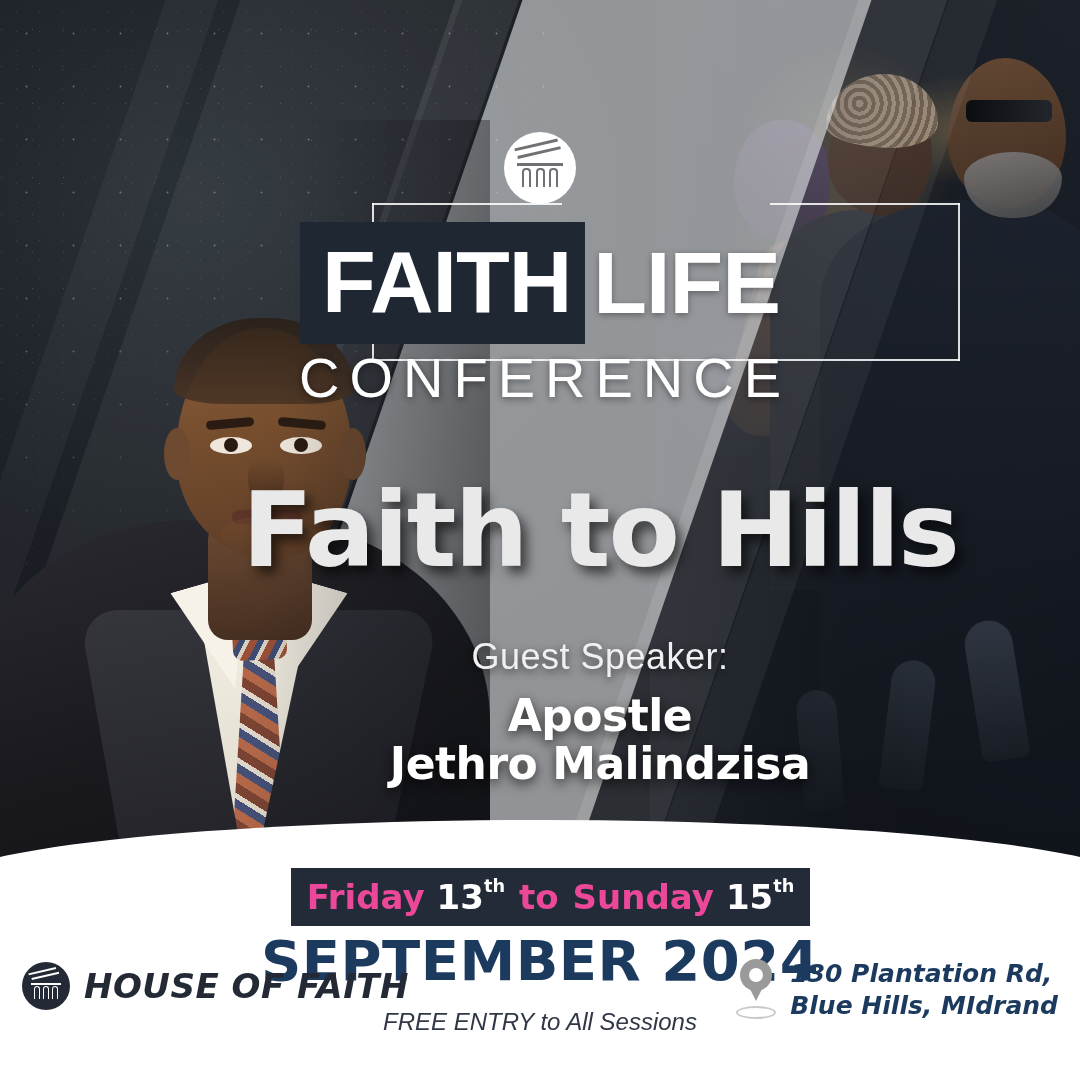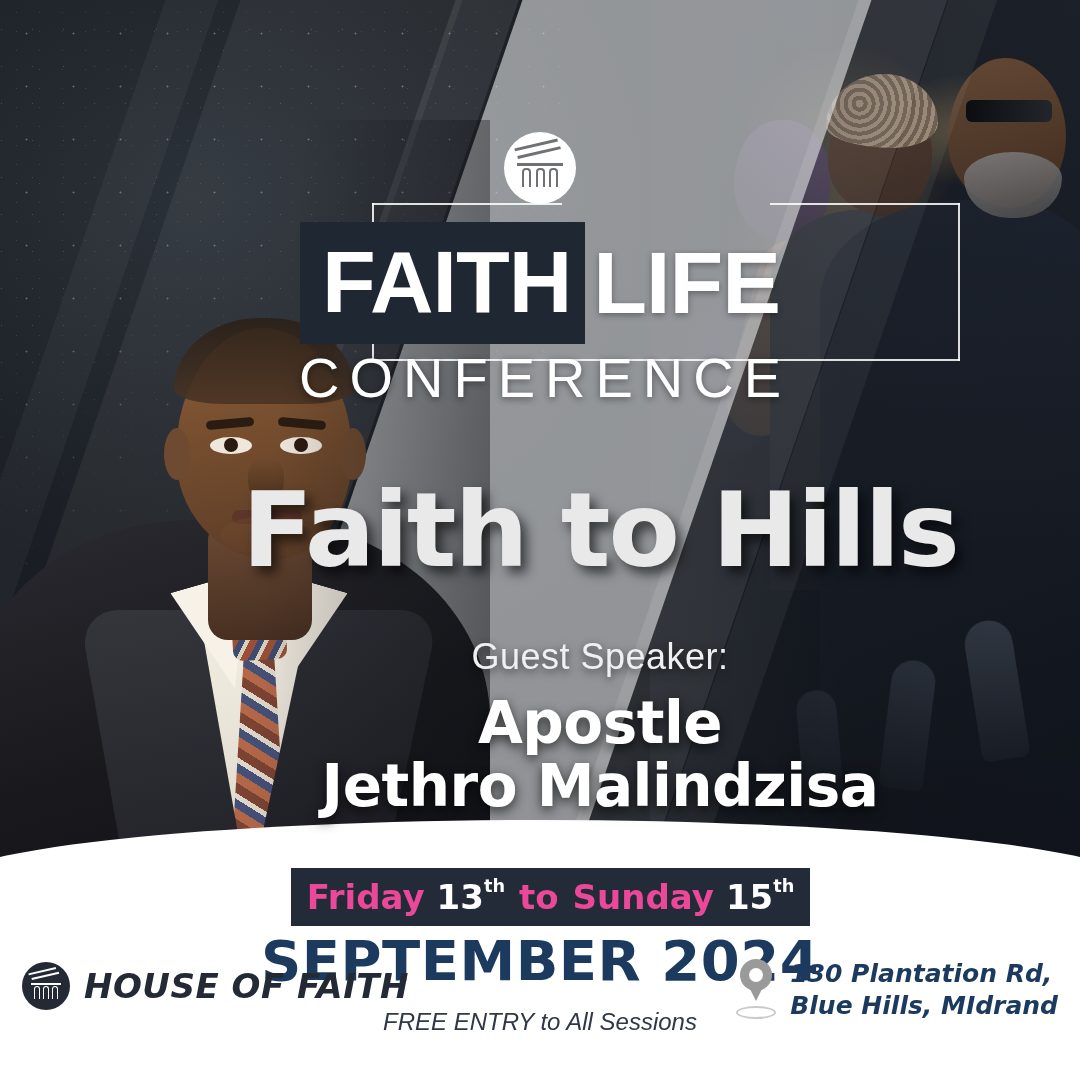--- a/index.html
+++ b/index.html
@@ -196,21 +196,21 @@
   }
 
   
   .speaker-wrap{ position:absolute; left:0; right:0; top:636px; text-align:center; z-index:5; padding-left:120px; }
   .speaker-label{
     color:#f0f0f2; font-size:36px; font-weight:400; letter-spacing:.5px;
     text-shadow:0 3px 8px rgba(0,0,0,.6);
     font-family:"Liberation Sans", sans-serif;
   }
   .speaker-name{
-    margin-top:14px; color:#ffffff; font-weight:700; font-size:58px; line-height:1.08;
+    margin-top:14px; color:#ffffff; font-weight:700; font-size:44px; line-height:1.08;
     letter-spacing:-.5px;
     text-shadow:0 4px 12px rgba(0,0,0,.7);
     font-family:"DejaVu Sans", sans-serif;
   }
 
   
   .date-banner{
     position:absolute; left:291px; top:868px; width:519px; height:58px;
     background:#232b38; z-index:8;
     display:flex; align-items:center; justify-content:center;

